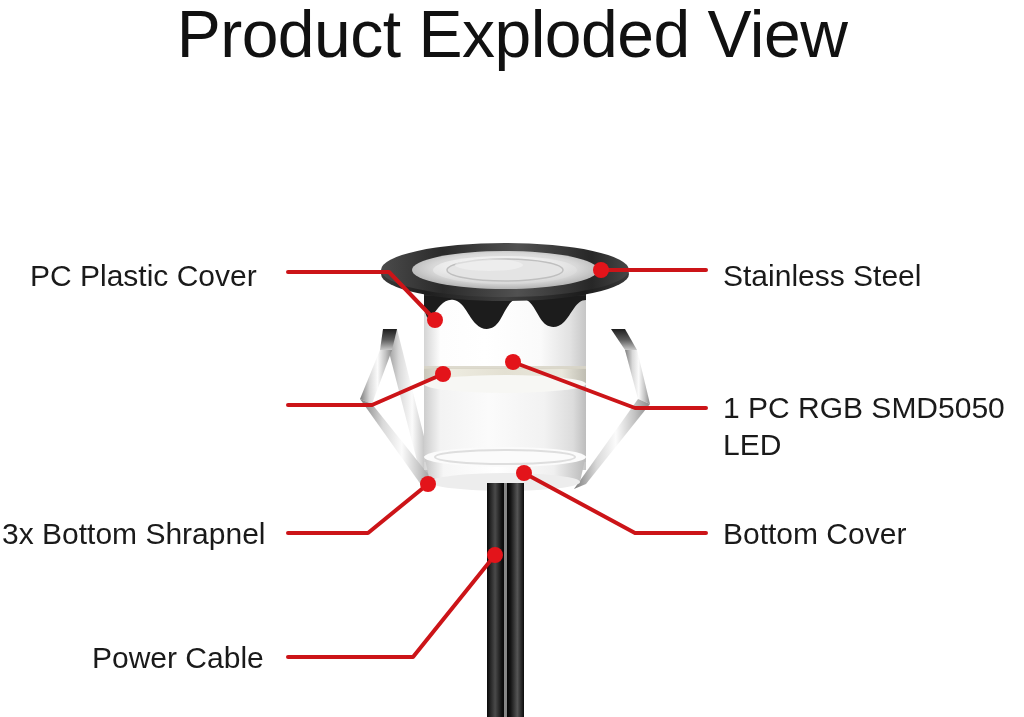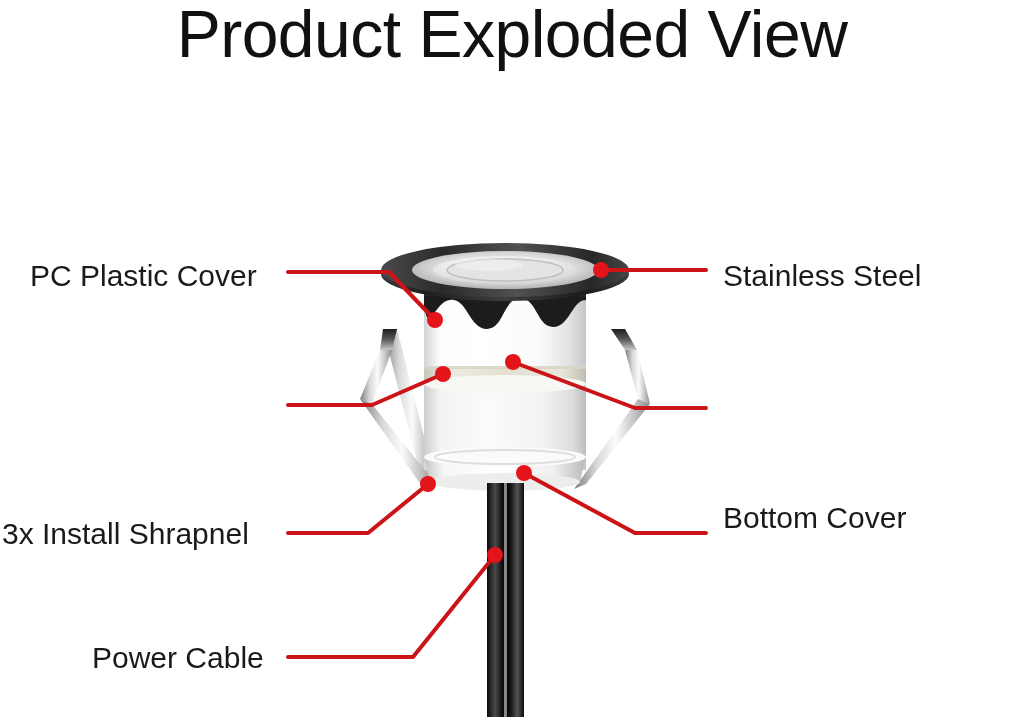--- a/index.html
+++ b/index.html
@@ -216,17 +216,19 @@
         <circle cx="443" cy="374" r="8" fill="#e3141a"></circle>
         <circle cx="513" cy="362" r="8" fill="#e3141a"></circle>
         <circle cx="428" cy="484" r="8" fill="#e3141a"></circle>
         <circle cx="524" cy="473" r="8" fill="#e3141a"></circle>
         <circle cx="495" cy="555" r="8" fill="#e3141a"></circle>
       </g>
   </svg>
 
   <div class="callout-label right" style="left:723px; top:258px;">Stainless Steel</div>
   <div class="callout-label left" style="left:30px;  top:258px;">PC Plastic Cover</div>
-  <div class="callout-label left" style="left:2px;   top:516px;">3x Install Shrapnel</div>
-  <div class="callout-label right" style="left:723px; top:500px;">Bottom Cover</div>
+  <div class="callout-label right" style="left:723px; top:390px;">1 PC RGB SMD5050
+LED</div>
+  <div class="callout-label left" style="left:2px;   top:516px;">3x Bottom Shrapnel</div>
+  <div class="callout-label right" style="left:723px; top:516px;">Bottom Cover</div>
   <div class="callout-label left" style="left:92px;  top:640px;">Power Cable</div>
 
 </div>
 
 </body></html>

